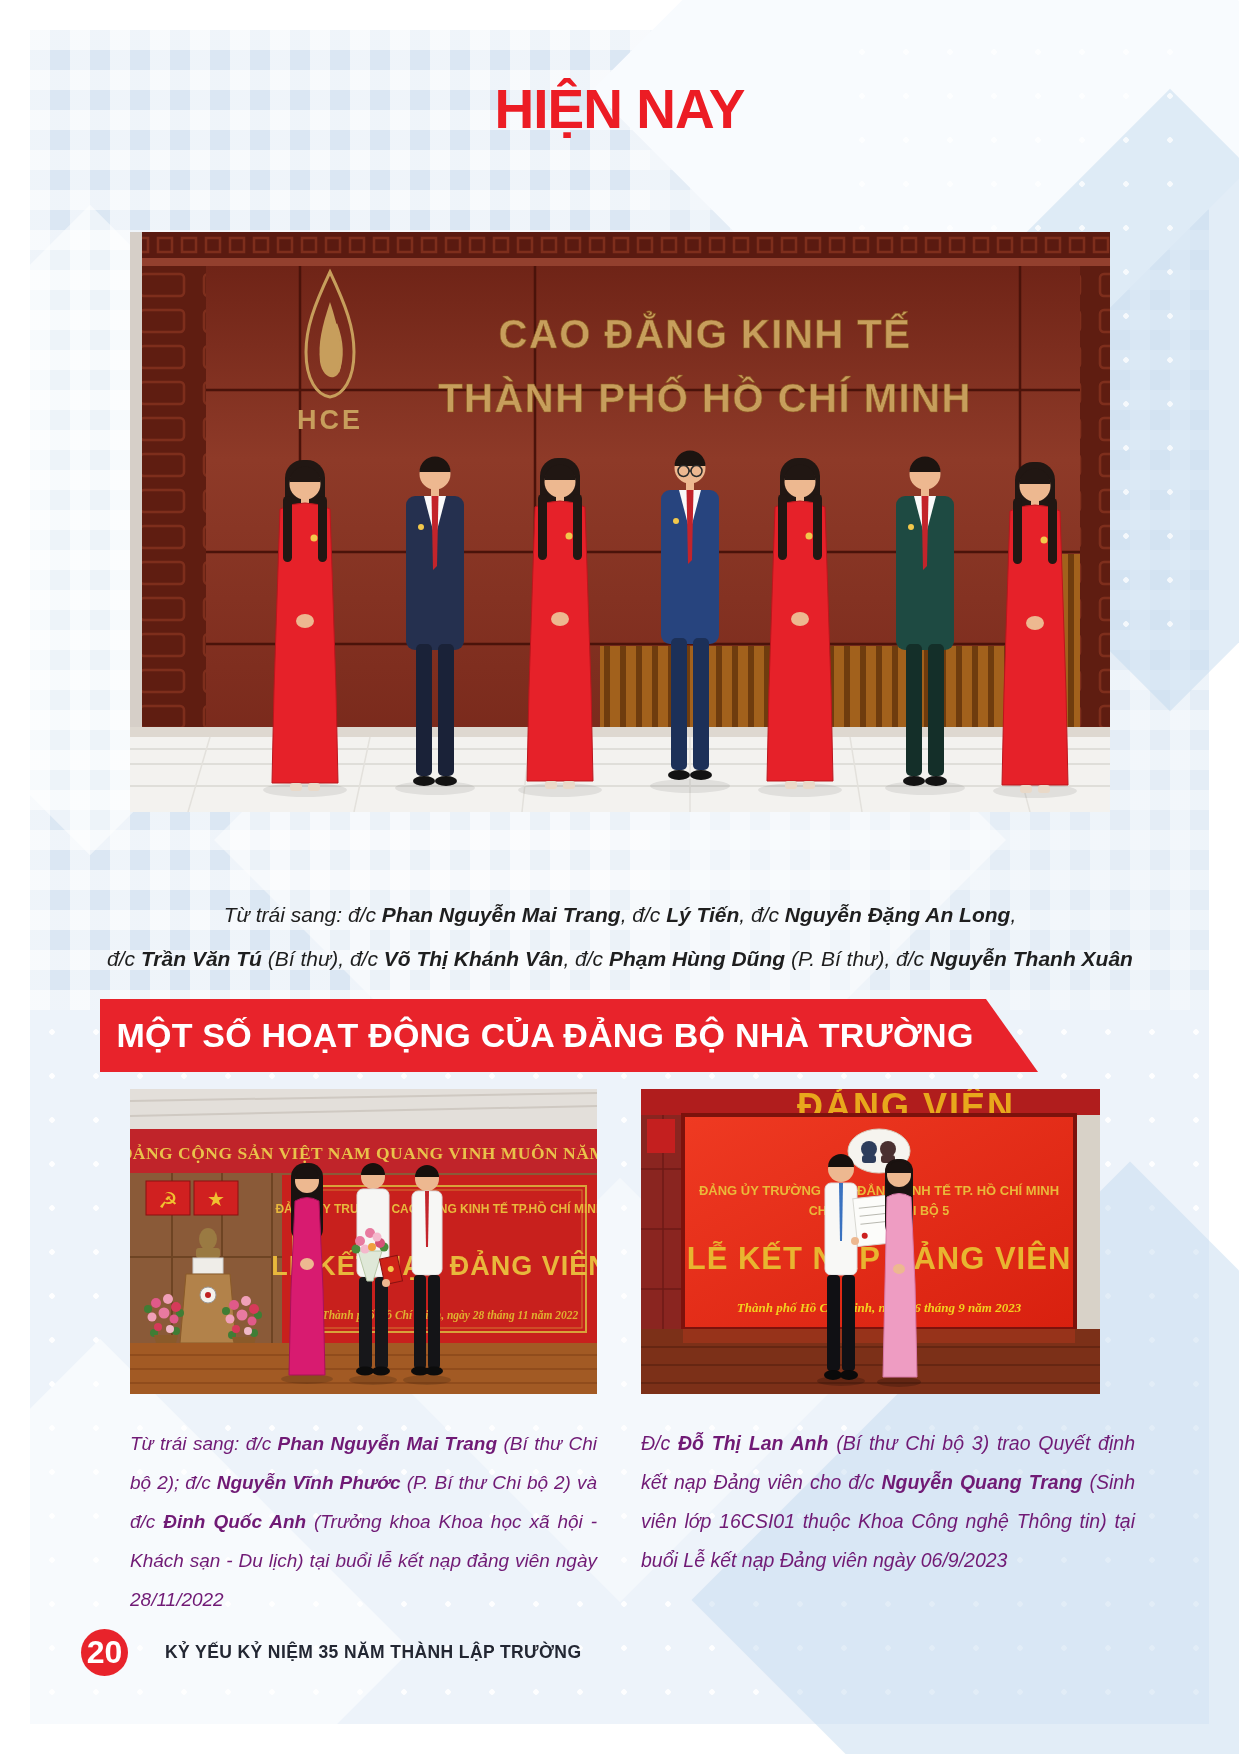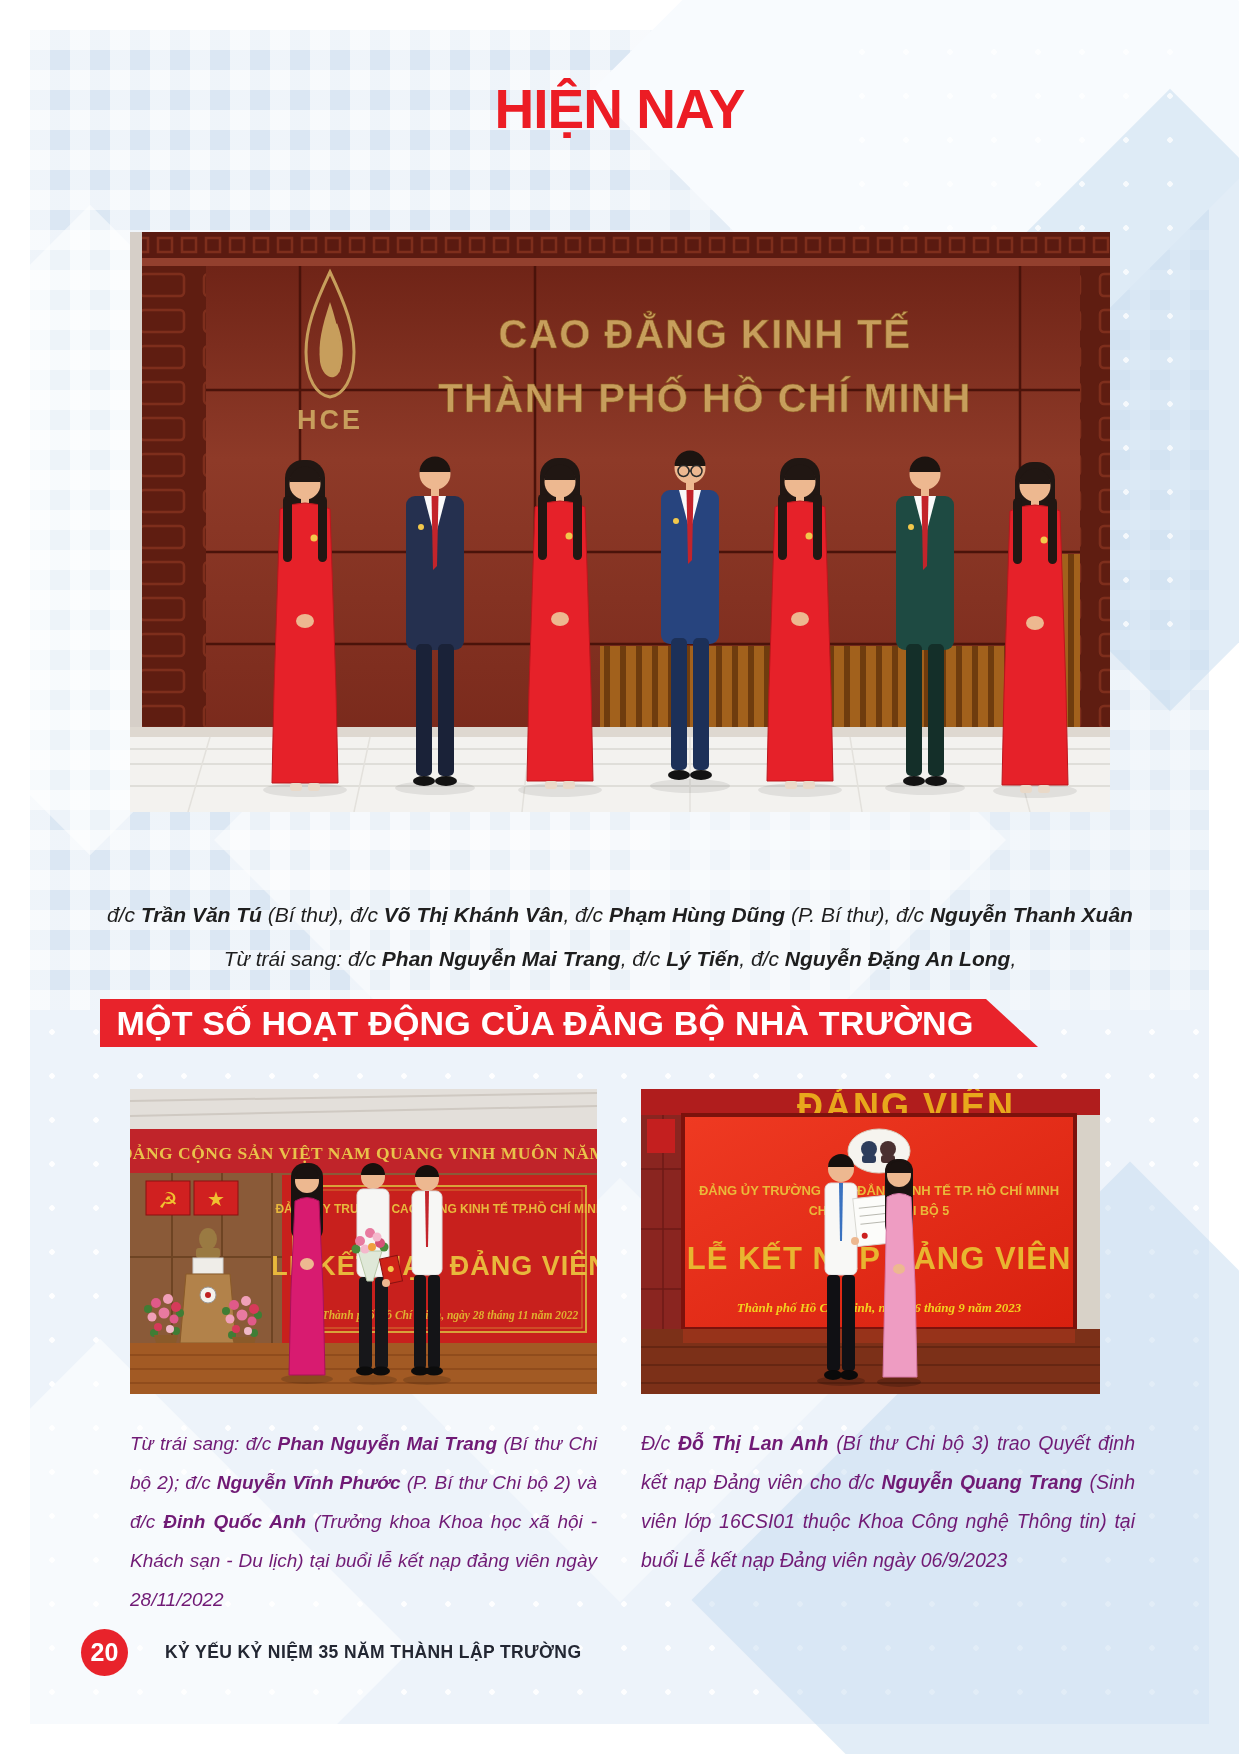--- a/index.html
+++ b/index.html
@@ -23,32 +23,32 @@
   .d4{left:330px;top:560px;width:560px;height:560px;background:rgba(255,255,255,.45);}
   .d5{left:820px;top:1290px;width:620px;height:620px;background:rgba(198,219,240,.5);}
   .d6{left:-120px;top:1430px;width:440px;height:440px;background:rgba(255,255,255,.55);}
   .d7{left:470px;top:1240px;width:300px;height:300px;background:rgba(255,255,255,.4);}
 
   .title{position:absolute;left:0;top:78px;width:100%;text-align:center;color:#ec1c24;
          font-weight:800;font-size:55px;line-height:62px;letter-spacing:-1px;}
   .photo-main{position:absolute;left:130px;top:232px;width:980px;height:580px;}
   .main-caption{position:absolute;left:80px;top:893px;width:1080px;text-align:center;
         font-style:italic;font-size:21px;line-height:44px;color:#1f1f1f;}
-  .sec-banner{position:absolute;left:100px;top:999px;width:938px;height:48px;background:#e8232b;
+  .sec-banner{position:absolute;left:100px;top:999px;width:938px;height:73px;background:#e8232b;
         clip-path:polygon(0 0, calc(100% - 52px) 0, 100% 100%, 0 100%);
         display:flex;align-items:center;justify-content:center;box-sizing:border-box;padding-right:48px;}
   .sec-banner span{color:#ffffff;font-weight:800;font-size:34px;letter-spacing:0.2px;}
   .photo-left{position:absolute;left:130px;top:1089px;width:467px;height:305px;}
   .photo-right{position:absolute;left:641px;top:1089px;width:459px;height:305px;}
   .cap{position:absolute;font-style:italic;font-size:19px;line-height:39px;color:#701a75;text-align:justify;}
   .cap-left{left:130px;top:1424px;width:467px;}
   .cap-right{left:641px;top:1424px;width:494px;font-size:19.5px;}
   .seg-b{font-weight:700;}
   .footer-num{position:absolute;left:81px;top:1629px;width:47px;height:47px;border-radius:50%;
-        background:#e8232b;color:#fff;font-weight:700;font-size:25px;
+        background:#e8232b;color:#fff;font-weight:700;font-size:32px;
         display:flex;align-items:center;justify-content:center;}
   .footer-text{position:absolute;left:150px;top:1642px;font-family:Liberation Sans, sans-serif;
         font-weight:700;font-size:17.5px;color:#232733;letter-spacing:.4px;margin-left:15px;}
   svg{display:block;}
 </style>
 </head>
 <body>
 
 <div id="page">
 
@@ -245,22 +245,22 @@
         <rect x="918" y="258" width="9" height="66" rx="4.5" fill="#211713"></rect>
         <ellipse cx="905" cy="383" rx="9" ry="7" fill="#edb890"></ellipse>
         <circle cx="914" cy="300" r="3.5" fill="#f2c84b"></circle>
         <rect x="890" y="545" width="12" height="8" rx="3" fill="#e9d9c8"></rect>
         <rect x="908" y="545" width="12" height="8" rx="3" fill="#e9d9c8"></rect>
       </g>
     </svg>
   </div>
 
   <div class="main-caption">
+    <div><span>Từ trái sang: đ/c </span><span class="seg-b">Phan Nguyễn Mai Trang</span><span>, đ/c </span><span class="seg-b">Lý Tiến</span><span>, đ/c </span><span class="seg-b">Nguyễn Đặng An Long</span><span>,</span></div>
     <div><span>đ/c </span><span class="seg-b">Trần Văn Tú</span><span> (Bí thư), đ/c </span><span class="seg-b">Võ Thị Khánh Vân</span><span>, đ/c </span><span class="seg-b">Phạm Hùng Dũng</span><span> (P. Bí thư), đ/c </span><span class="seg-b">Nguyễn Thanh Xuân</span></div>
-    <div><span>Từ trái sang: đ/c </span><span class="seg-b">Phan Nguyễn Mai Trang</span><span>, đ/c </span><span class="seg-b">Lý Tiến</span><span>, đ/c </span><span class="seg-b">Nguyễn Đặng An Long</span><span>,</span></div>
   </div>
 
   <div class="sec-banner">
     <span>MỘT SỐ HOẠT ĐỘNG CỦA ĐẢNG BỘ NHÀ TRƯỜNG</span>
   </div>
 
   <div class="photo-left">
     <svg viewBox="0 0 467 305" width="467" height="305">
 
       <rect x="0" y="0" width="467" height="40" fill="#e3dfda"></rect>

